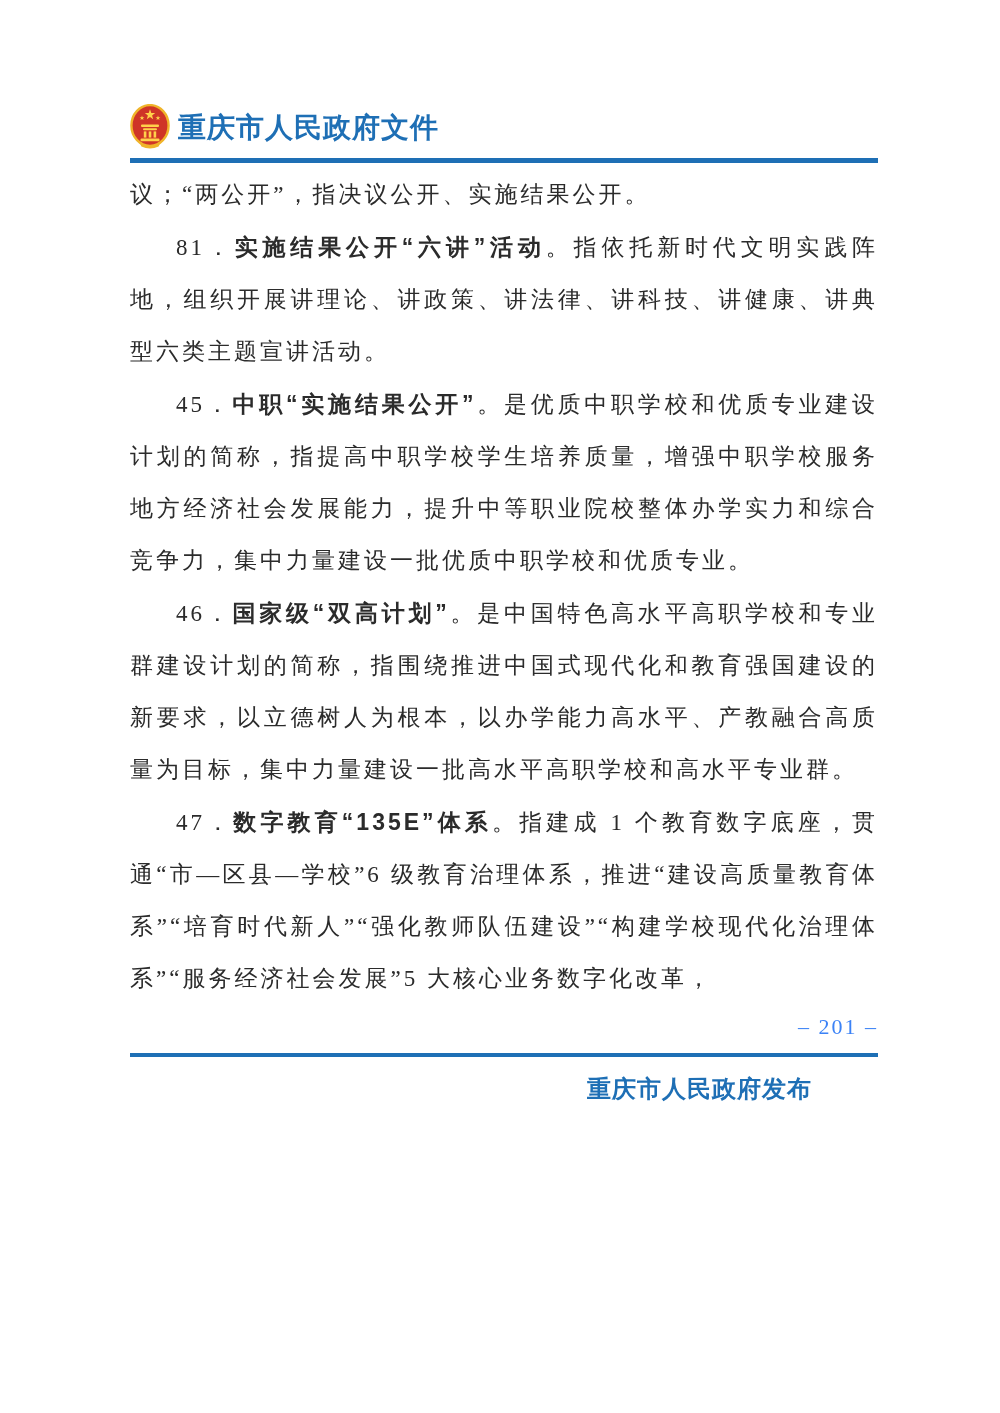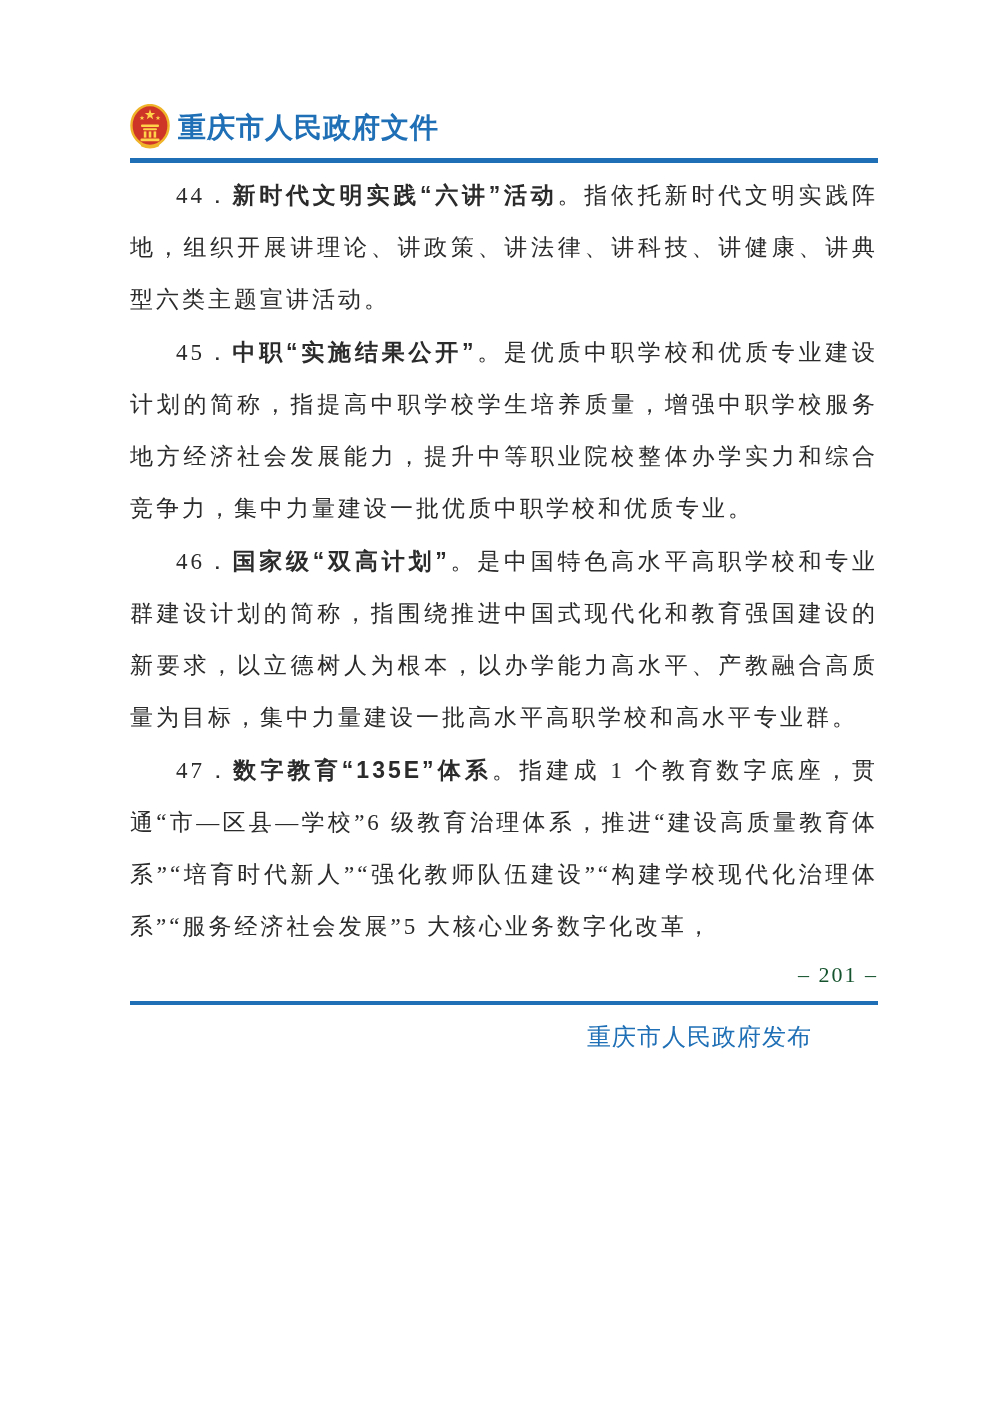--- a/index.html
+++ b/index.html
@@ -68,33 +68,33 @@
     font-family:"Liberation Sans","DejaVu Sans",sans-serif;
     font-weight:700;
   }
   
   .page-number{
     margin-top:8px;
     text-align:right;
     font-size:22px;
     letter-spacing:2px;
     line-height:28px;
-    color:#14532d;
+    color:#3b82f6;
   }
   .footer-rule{
     margin-top:12px;
     height:4px;
     background:var(--accent);
   }
   .publisher{
     margin-top:16px;
     text-align:right;
     padding-right:66px;
     font-family:"Liberation Sans","DejaVu Sans",sans-serif;
-    font-weight:400;
+    font-weight:700;
     font-size:24px;
     letter-spacing:1px;
     color:var(--accent);
   }
 </style>
 </head>
 <body style="background: rgb(255, 255, 255);">
 
 <div class="sheet">
   <div class="content">
@@ -112,21 +112,22 @@
         <rect x="23.6" y="27.4" width="2.6" height="6.2" fill="#ffd24a"></rect>
         <rect x="10.5" y="34.6" width="19" height="2.6" rx="1" fill="#ffd24a"></rect>
         <path d="M10 39.5 Q20 44.5 30 39.5 L28.6 42.6 Q20 46.6 11.4 42.6 Z" fill="#f0b42a"></path>
       </svg>
       <div class="doc-title">重庆市人民政府文件</div>
     </div>
 
     <div class="header-rule"></div>
 
     <div class="doc-body">
-        <p class="indent"><span class="run">44．</span><span class="run bold">新时代文明实践“六讲”活动</span><span class="run">。指依托新时代文明实践阵地，组织开展讲理论、讲政策、讲法律、讲科技、讲健康、讲典型六类主题宣讲活动。</span></p>
+        <p class=""><span class="run">议；“两公开”，指决议公开、实施结果公开。</span></p>
+        <p class="indent"><span class="run">81．</span><span class="run bold">实施结果公开“六讲”活动</span><span class="run">。指依托新时代文明实践阵地，组织开展讲理论、讲政策、讲法律、讲科技、讲健康、讲典型六类主题宣讲活动。</span></p>
         <p class="indent"><span class="run">45．</span><span class="run bold">中职“实施结果公开”</span><span class="run">。是优质中职学校和优质专业建设计划的简称，指提高中职学校学生培养质量，增强中职学校服务地方经济社会发展能力，提升中等职业院校整体办学实力和综合竞争力，集中力量建设一批优质中职学校和优质专业。</span></p>
         <p class="indent"><span class="run">46．</span><span class="run bold">国家级“双高计划”</span><span class="run">。是中国特色高水平高职学校和专业群建设计划的简称，指围绕推进中国式现代化和教育强国建设的新要求，以立德树人为根本，以办学能力高水平、产教融合高质量为目标，集中力量建设一批高水平高职学校和高水平专业群。</span></p>
         <p class="indent"><span class="run">47．</span><span class="run bold">数字教育“135E”体系</span><span class="run">。指建成 1 个教育数字底座，贯通“市—区县—学校”6 级教育治理体系，推进“建设高质量教育体系”“培育时代新人”“强化教师队伍建设”“构建学校现代化治理体系”“服务经济社会发展”5 大核心业务数字化改革，</span></p>
       </div>
 
     <div class="page-number">– 201 –</div>
 
     <div class="footer-rule"></div>
 
     <div class="publisher">重庆市人民政府发布</div>

